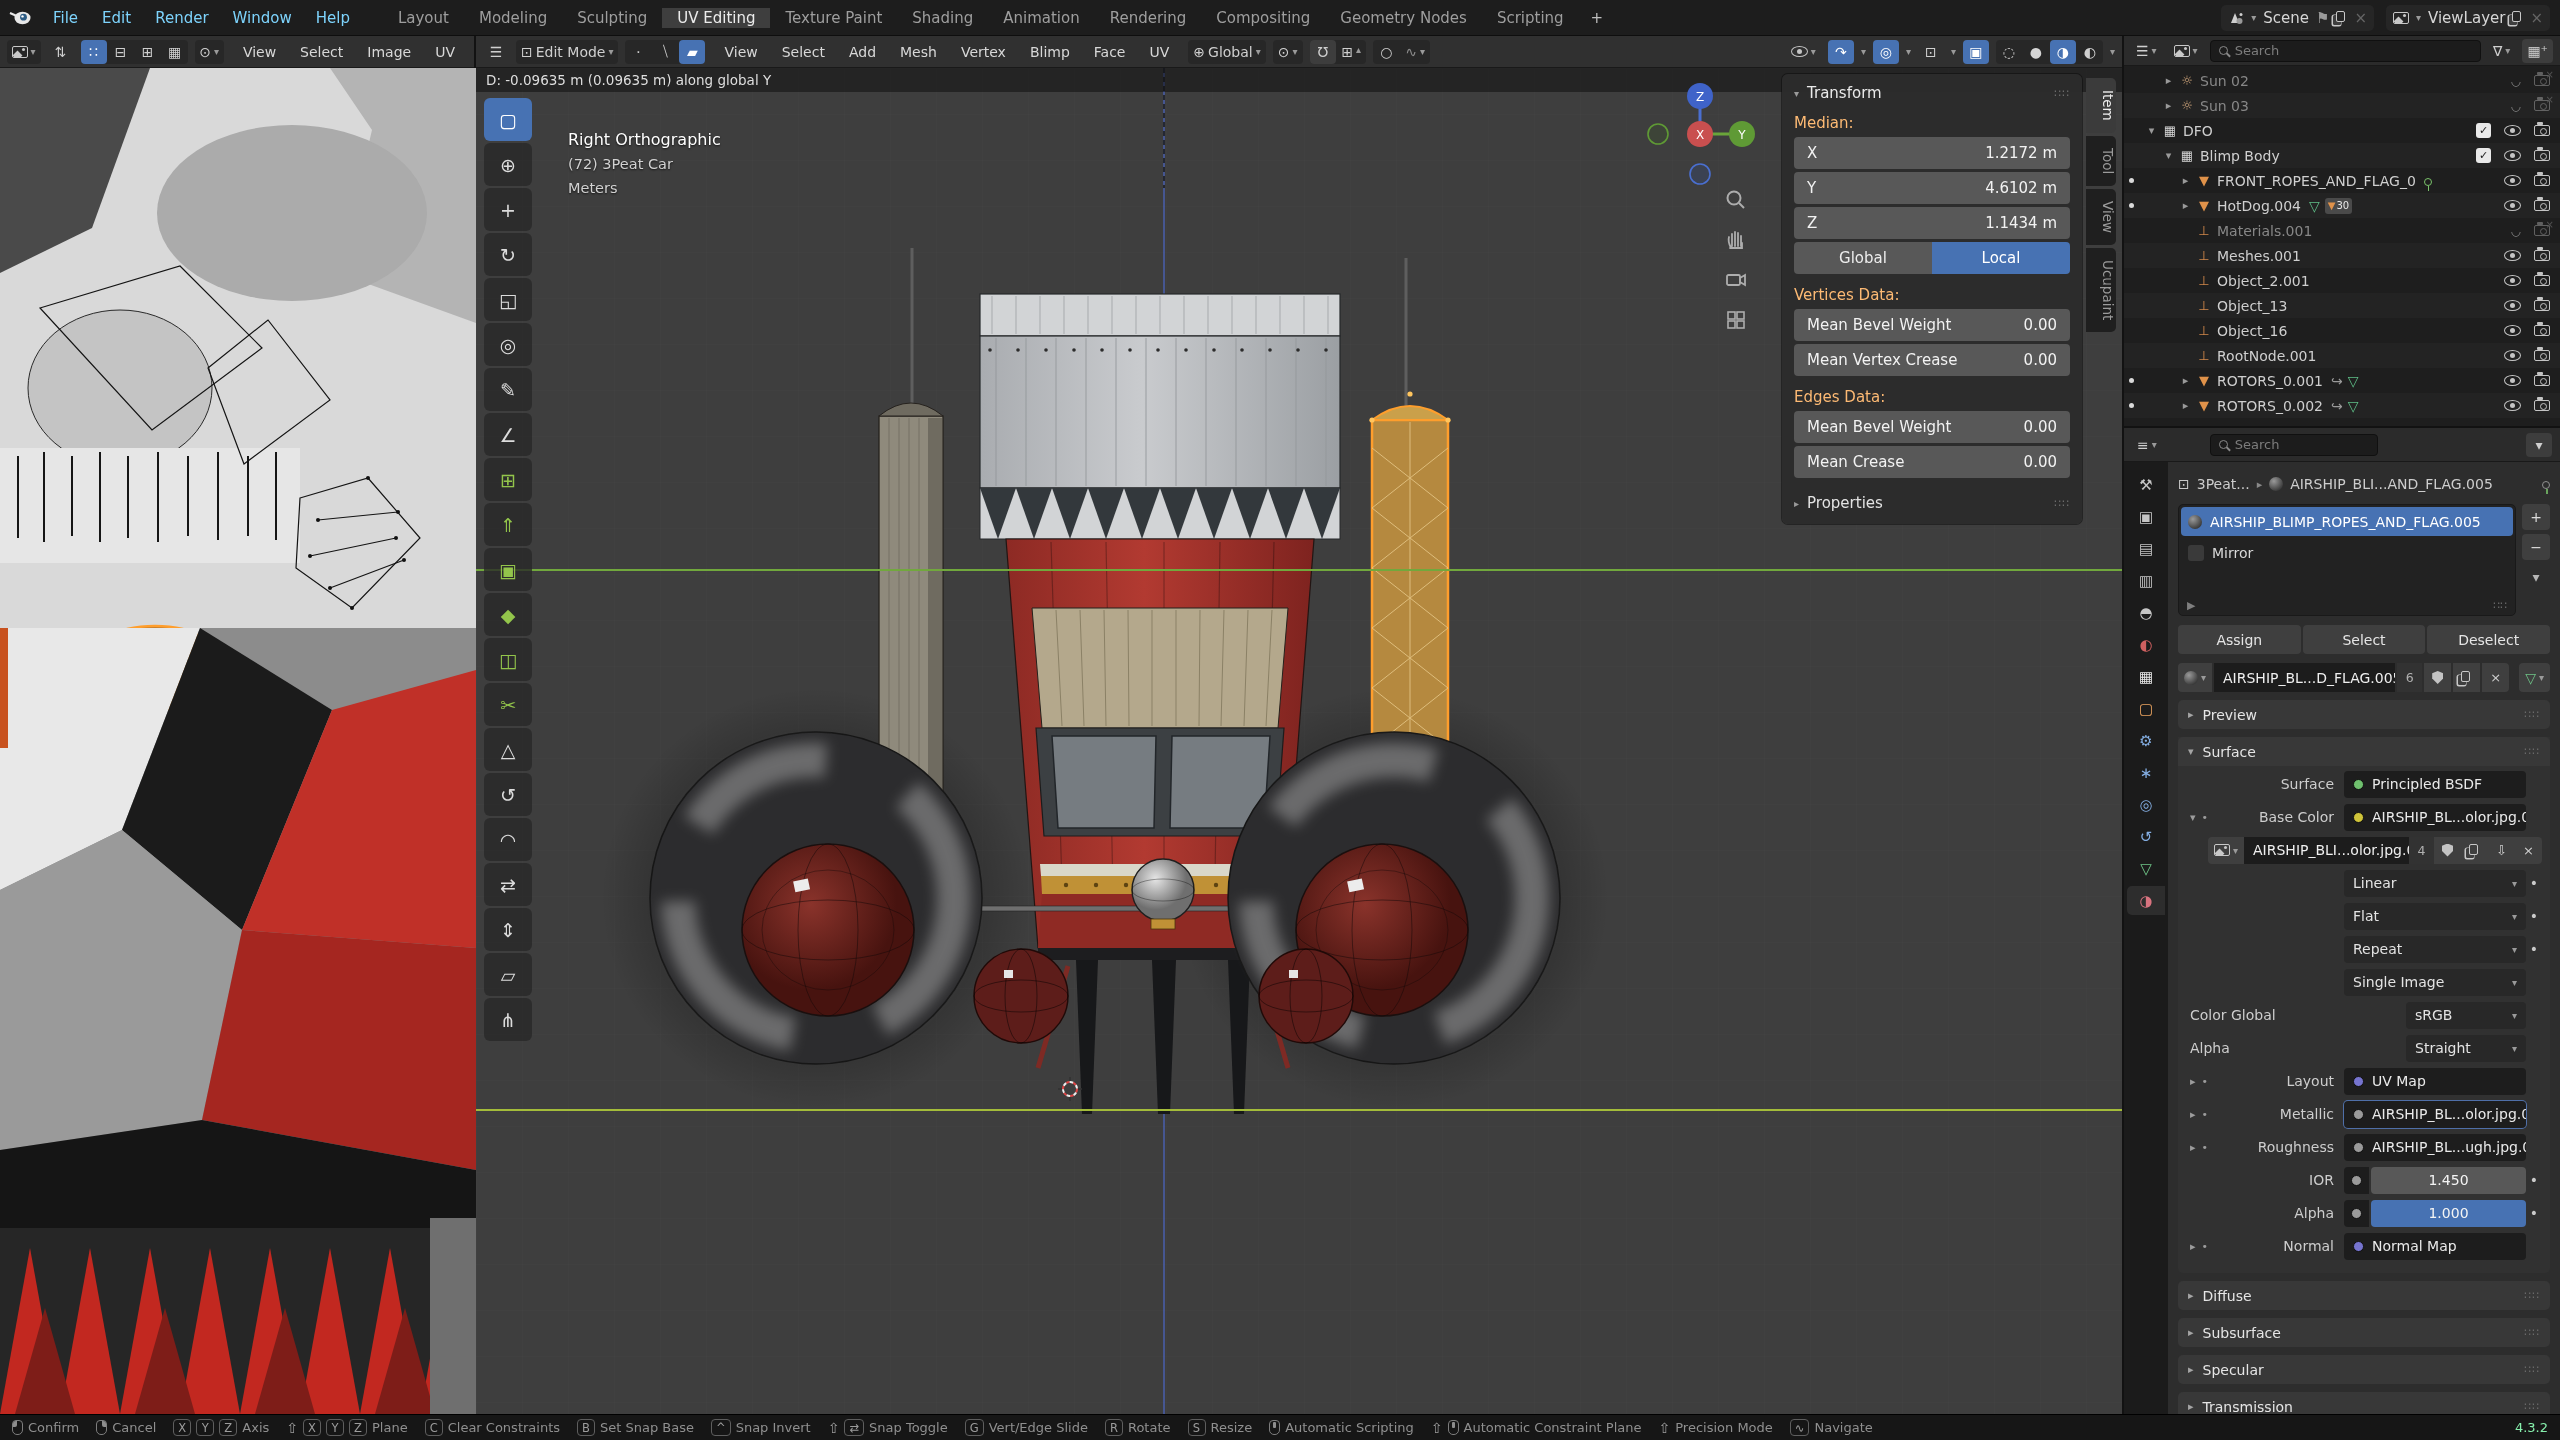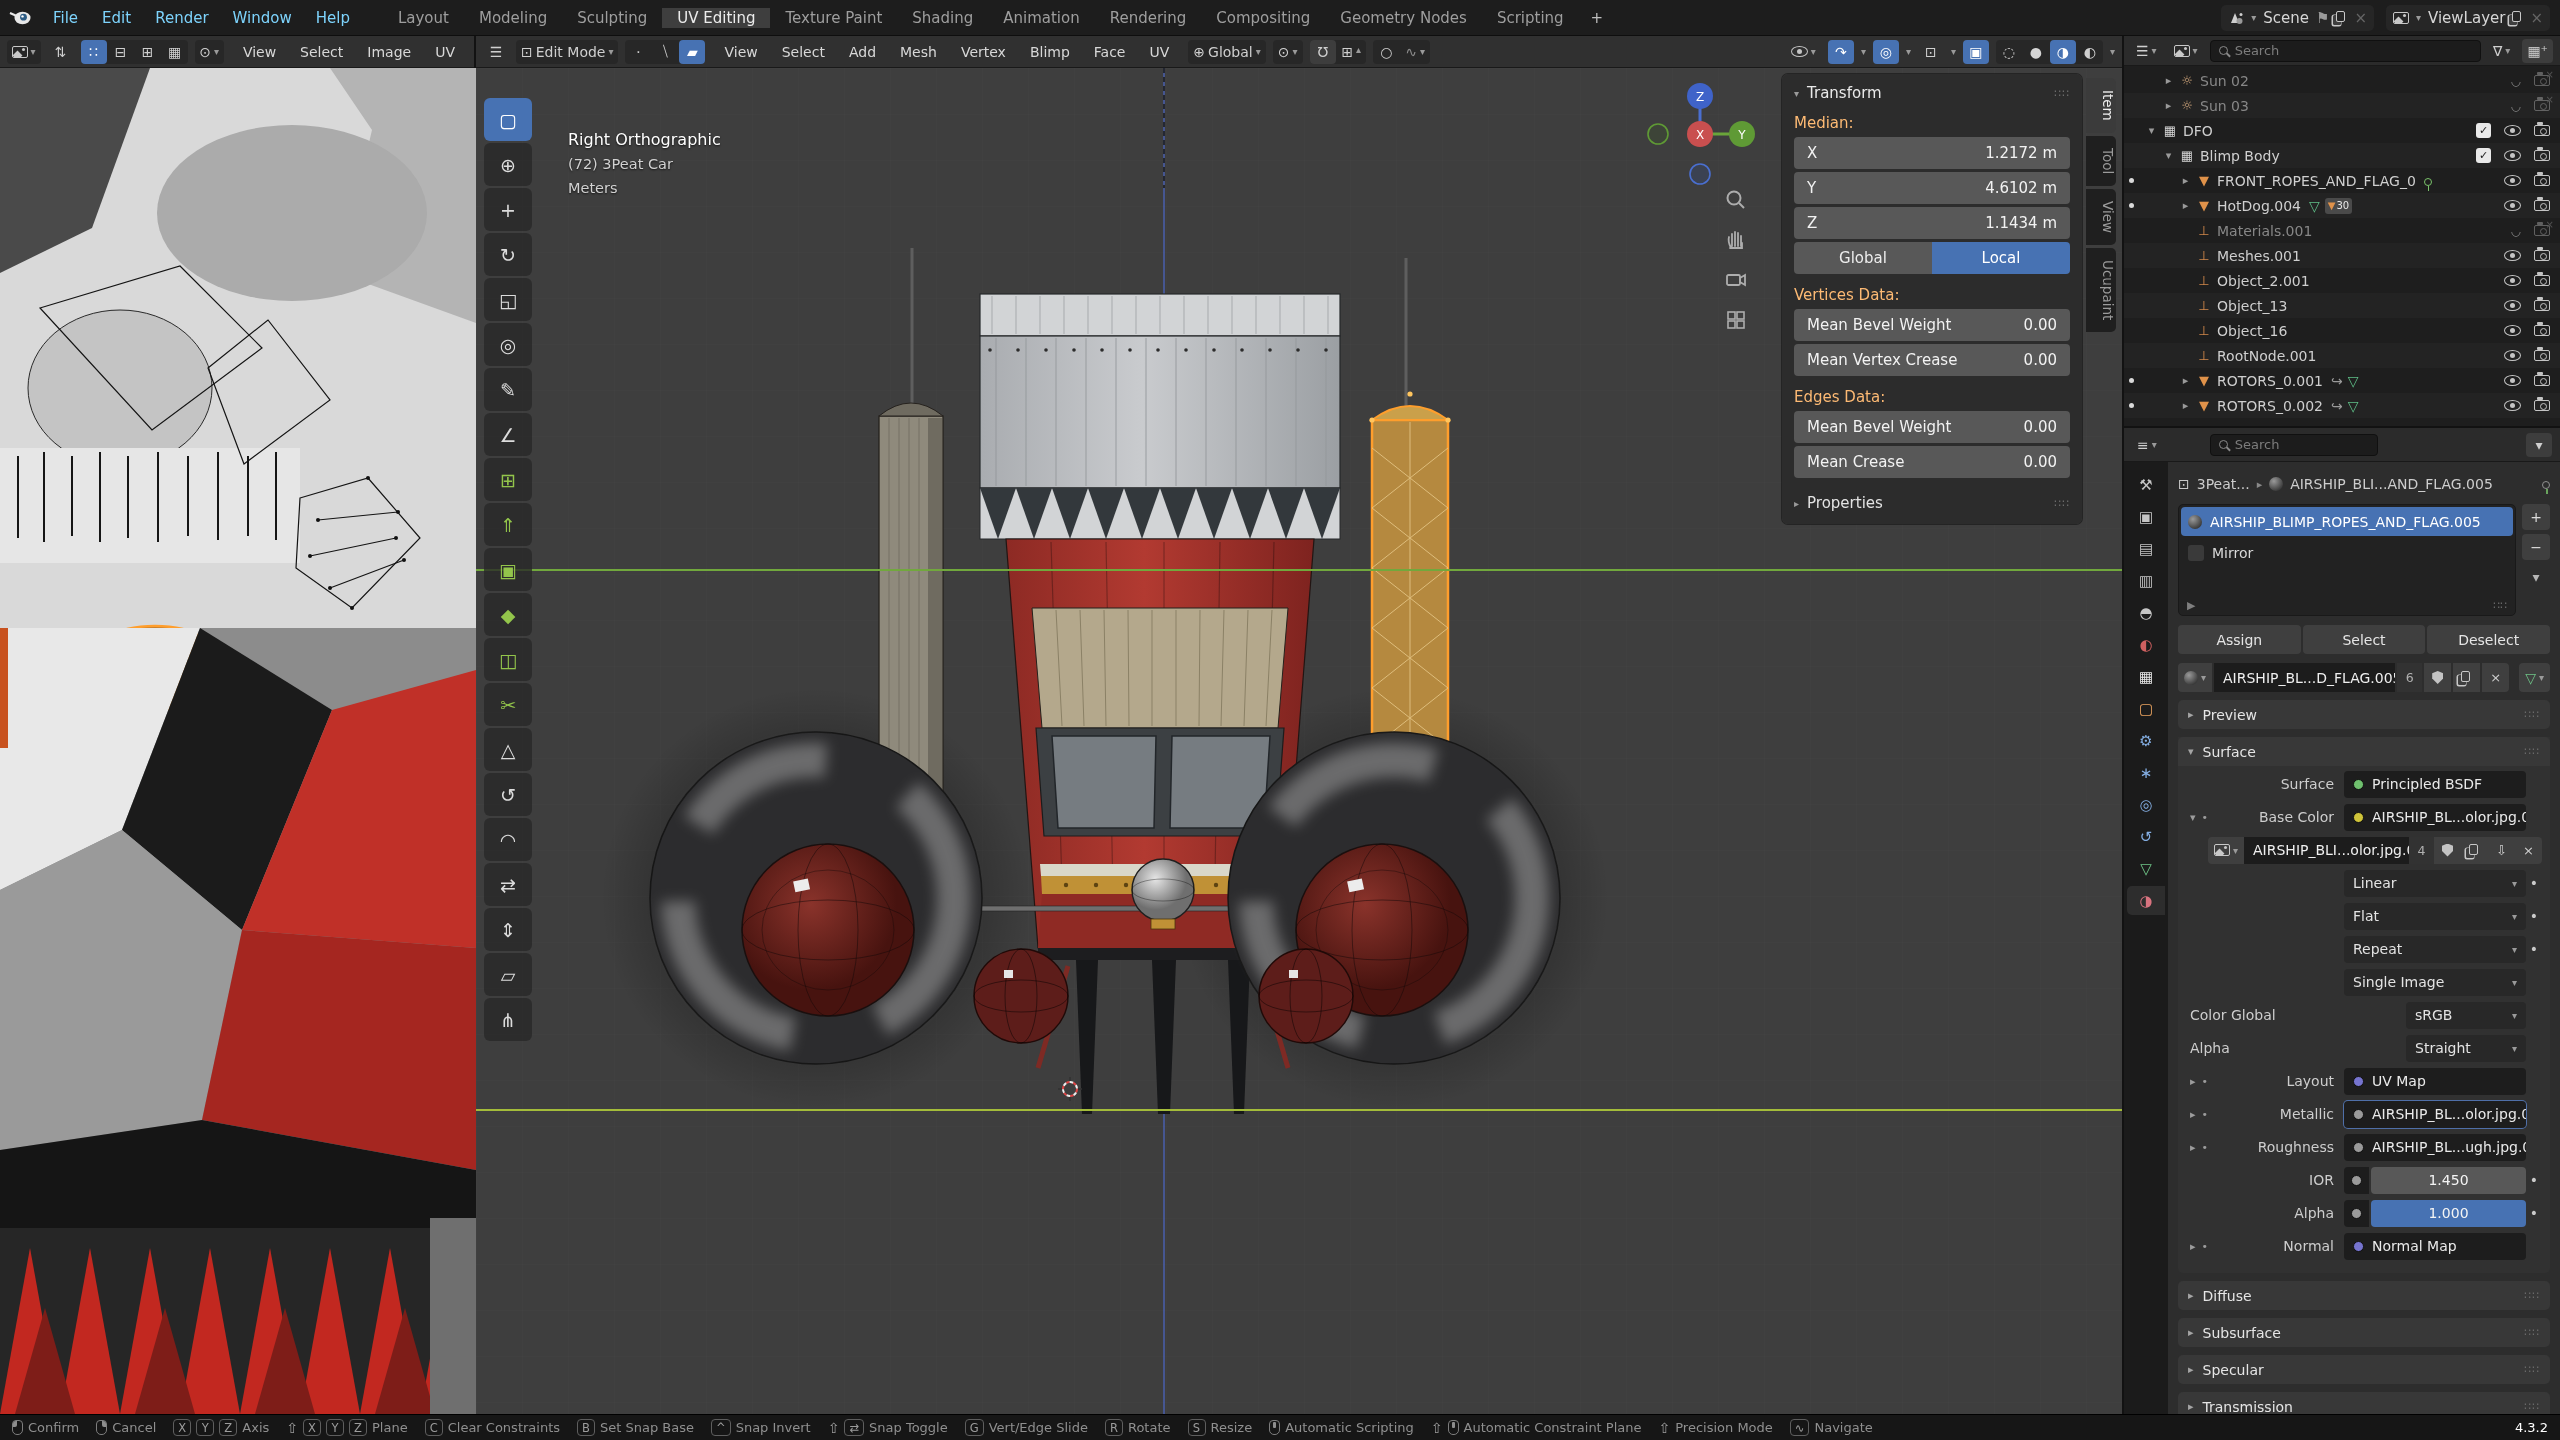--- a/index.html
+++ b/index.html
@@ -153,21 +153,21 @@
 
 
 #statusbar{position:absolute;left:0;top:1414px;width:2560px;height:26px;background:#161616;display:flex;align-items:center;padding:0 12px;gap:17px;color:#8f8f8f;font-size:13px;border-top:1px solid #000;z-index:60}
 .hint{display:flex;align-items:center;gap:5px;white-space:nowrap}
 .key{min-width:18px;height:17px;border:1px solid #5e5e5e;border-radius:4px;display:flex;align-items:center;justify-content:center;padding:0 4px;font-size:11.5px;color:#9c9c9c}
 .kb-mouse{width:11px;height:15px;border:1px solid #7d7d7d;border-radius:4px 4px 5px 5px;position:relative;flex:0 0 auto}
 .kb-mouse.lmb::before{content:"";position:absolute;left:0;top:0;width:4px;height:6px;background:#8d8d8d;border-radius:3px 0 2px 0}
 .kb-mouse.rmb::before{content:"";position:absolute;right:0;top:0;width:4px;height:6px;background:#8d8d8d;border-radius:0 3px 0 2px}
 .kb-mouse.mmb::before{content:"";position:absolute;left:50%;top:1px;width:3px;height:6px;margin-left:-1.5px;background:#8d8d8d;border-radius:1px}
 .kb-shift{font-size:14px;color:#9c9c9c}
-.version{margin-left:auto;color:#ffffff}
+.version{margin-left:auto;color:#86efac}
 .grip{color:#6d6d6d}
 </style>
 </head>
 <body>
 
 <header id="topbar">
   <span class="logo">
     <svg width="24" height="17" viewBox="0 0 24 17">
         <path d="M2,4 L11,8" stroke="#e8e8e8" stroke-width="2.2" fill="none"></path>
         <ellipse cx="14.5" cy="9" rx="8" ry="6.2" fill="#e8e8e8"></ellipse>
@@ -349,20 +349,23 @@
     <span class="hbtn on">▣</span>
     <span class="hgroup">
       <span class="hbtn">◌</span>
       <span class="hbtn" style="color:#d5d5d5">●</span>
       <span class="hbtn on">◑</span>
       <span class="hbtn">◐</span>
     </span>
     <span class="chev">▾</span>
   </div>
 
+  <div class="op-strip">
+      <span>D: -0.09635 m (0.09635 m) along global Y</span>
+    </div>
 
   <svg id="vp-canvas" viewBox="0 0 1646 1346" preserveAspectRatio="none">
     <defs>
       <pattern id="grid" width="46" height="46" patternUnits="userSpaceOnUse">
         <path d="M46 0 L0 0 0 46" fill="none" stroke="#464646" stroke-width="1"></path>
       </pattern>
       <radialGradient id="wheelShadow">
           <stop offset="0%" stop-color="rgba(0,0,0,0.38)"></stop>
           <stop offset="75%" stop-color="rgba(0,0,0,0.18)"></stop>
           <stop offset="100%" stop-color="rgba(0,0,0,0)"></stop>

